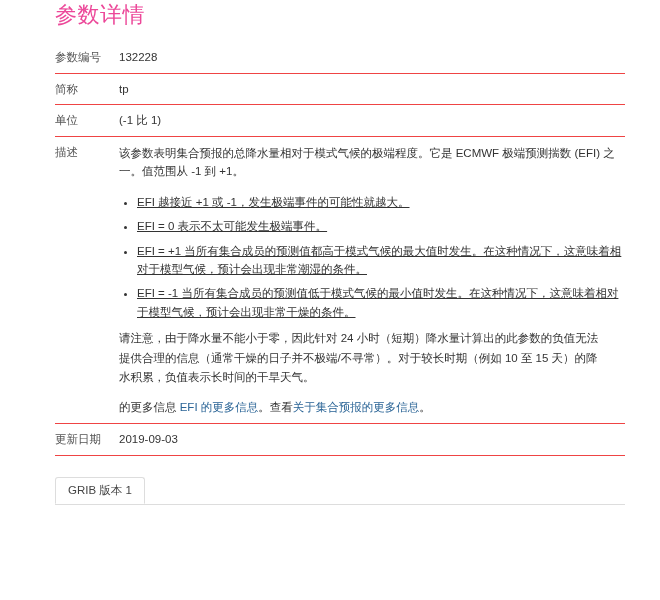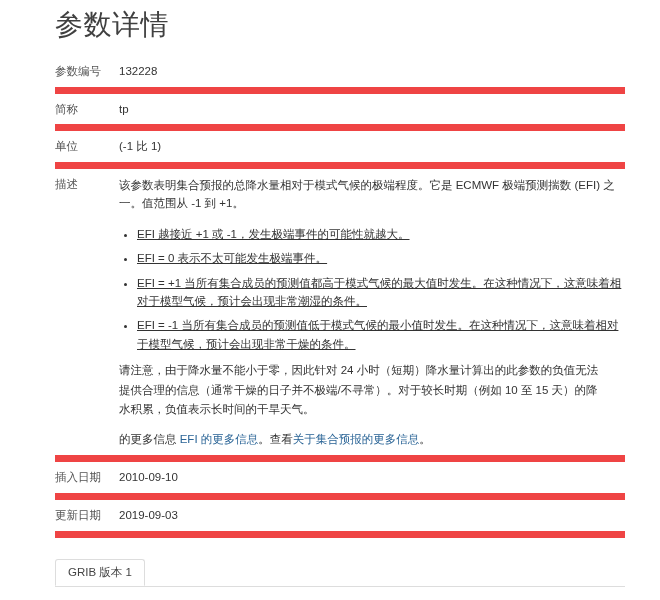--- a/index.html
+++ b/index.html
@@ -18,33 +18,33 @@
   .page {
     width: 660px;
     padding: 0;
     box-sizing: border-box;
   }
   .content {
     margin-left: 55px;
     margin-right: 35px;
   }
   h1.page-title {
-    font-size: 28px;
+    font-size: 22px;
     font-weight: normal;
-    color: #404040;
-    margin: 6px 0 12px 0;
+    color: #ec4899;
+    margin: 0 0 12px 0;
     letter-spacing: 0.5px;
   }
   table.param-table {
     width: 100%;
     border-collapse: collapse;
     table-layout: fixed;
   }
   table.param-table tr {
-    border-bottom: 7px solid #ef4444;
+    border-bottom: 1px solid #ef4444;
   }
   table.param-table th {
     width: 52px;
     text-align: left;
     font-weight: normal;
     color: #555555;
     vertical-align: top;
     padding: 7px 6px 7px 0;
     font-size: 11.5px;
     line-height: 1.45;
@@ -134,24 +134,20 @@
             <li>EFI 越接近 +1 或 -1，发生极端事件的可能性就越大。</li>
             <li>EFI = 0 表示不太可能发生极端事件。</li>
             <li>EFI = +1 当所有集合成员的预测值都高于模式气候的最大值时发生。在这种情况下，这意味着相对于模型气候，预计会出现非常潮湿的条件。</li>
             <li>EFI = -1 当所有集合成员的预测值低于模式气候的最小值时发生。在这种情况下，这意味着相对于模型气候，预计会出现非常干燥的条件。</li>
           </ul>
           <p class="desc-note">请注意，由于降水量不能小于零，因此针对 24 小时（短期）降水量计算出的此参数的负值无法提供合理的信息（通常干燥的日子并不极端/不寻常）。对于较长时期（例如 10 至 15 天）的降水积累，负值表示长时间的干旱天气。</p>
           <p class="desc-links"><span>的更多信息 </span><a href="#">EFI 的更多信息</a><span>。查看</span><a href="#">关于集合预报的更多信息</a><span>。</span></p>
         </td>
       </tr>
       <tr>
-        <th>插入日期</th>
-        <td>2010-09-10</td>
-      </tr>
-      <tr>
         <th>更新日期</th>
         <td>2019-09-03</td>
       </tr>
     </tbody>
       </table>
 
     <div class="tabs">
       <span class="tab">GRIB 版本 1</span>
     </div>
 

